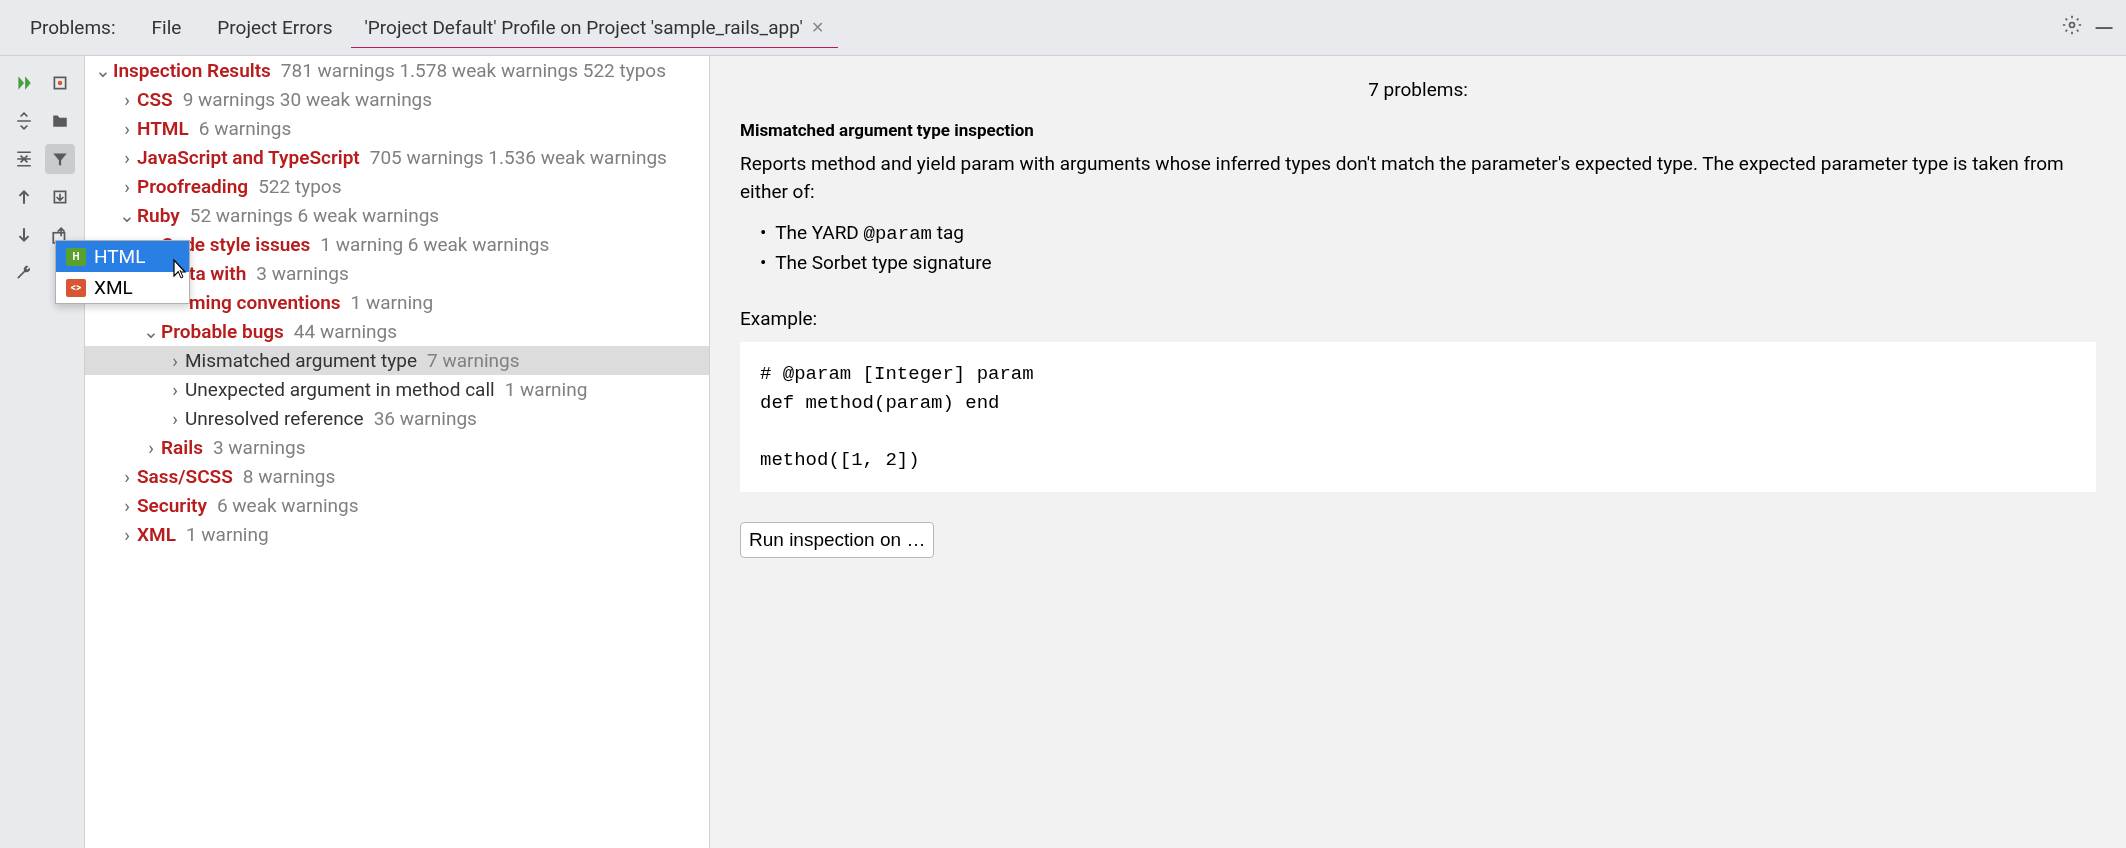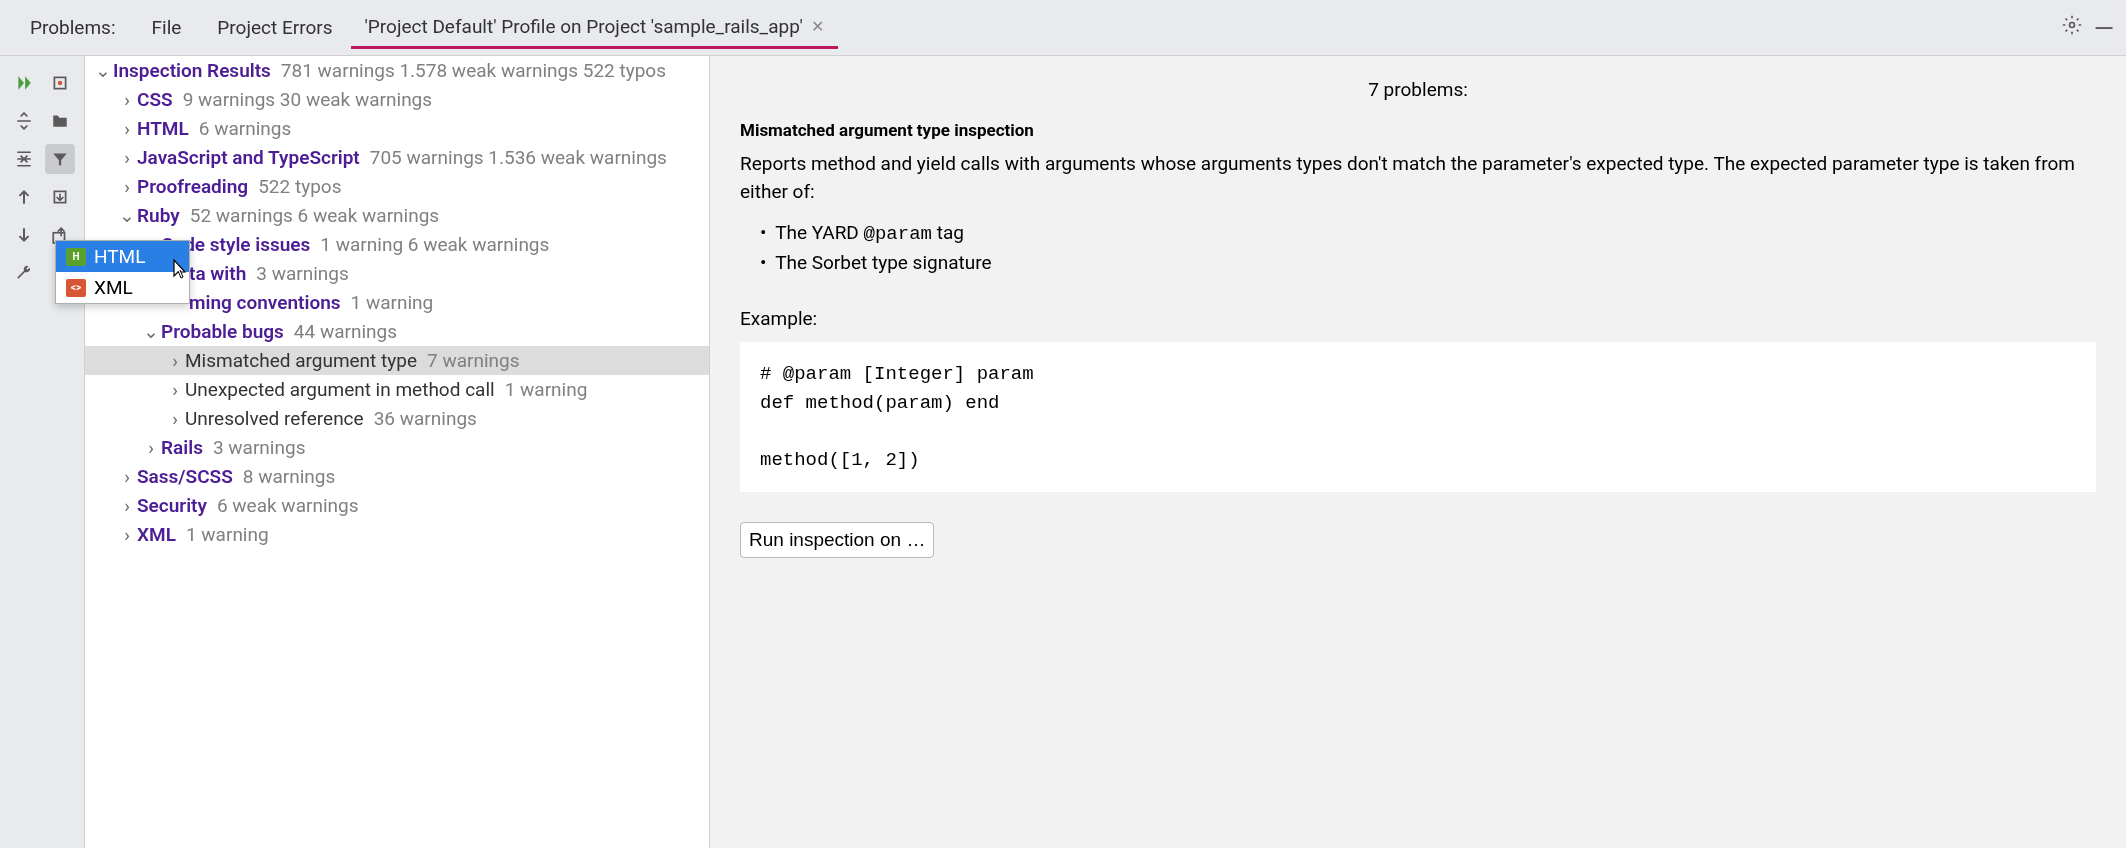--- a/index.html
+++ b/index.html
@@ -31,21 +31,21 @@
     .tab-item {
       padding: 8px 14px;
       color: #333;
       font-size: 19px;
       display: flex;
       align-items: center;
       position: relative;
     }
     
     .tab-item.active {
-      border-bottom: 3px solid #be185d;
+      border-bottom: 1px solid #be185d;
       text-align: center;
     }
     
     .tab-close {
       margin-left: 8px;
       color: #888;
       font-size: 16px;
     }
     
     .top-right {
@@ -109,21 +109,21 @@
     .tree-chevron {
       width: 20px;
       display: flex;
       justify-content: center;
       color: #6e6e6e;
       flex-shrink: 0;
     }
     
     .tree-label {
       font-weight: 600;
-      color: #4c1d95;
+      color: #b91c1c;
     }
     
     .tree-label-sub {
       font-weight: 400;
       color: #333;
     }
     
     .tree-stats {
       color: #808080;
       margin-left: 10px;
@@ -438,21 +438,21 @@
     <div class="tree-node indent-1">
       <span class="tree-chevron">›</span>
       <span class="tree-label">XML</span>
       <span class="tree-stats">1 warning</span>
     </div>
   </div>
 
   <div class="details-panel">
     <div class="details-title">7 problems:</div>
     <div class="details-heading">Mismatched argument type inspection</div>
-    <div class="details-text">Reports method and yield calls with arguments whose arguments types don't match the parameter's expected type. The expected parameter type is taken from either of:</div>
+    <div class="details-text">Reports method and yield param with arguments whose inferred types don't match the parameter's expected type. The expected parameter type is taken from either of:</div>
     <ul class="details-list">
       <li><span>The YARD </span><span class="code-mono">@param</span><span> tag</span></li>
       <li>The Sorbet type signature</li>
     </ul>
     <div class="example-label">Example:</div>
     <div class="code-block"># @param [Integer] param
 def method(param) end
 
 method([1, 2])</div>
     <button class="run-button">Run inspection on …</button>

